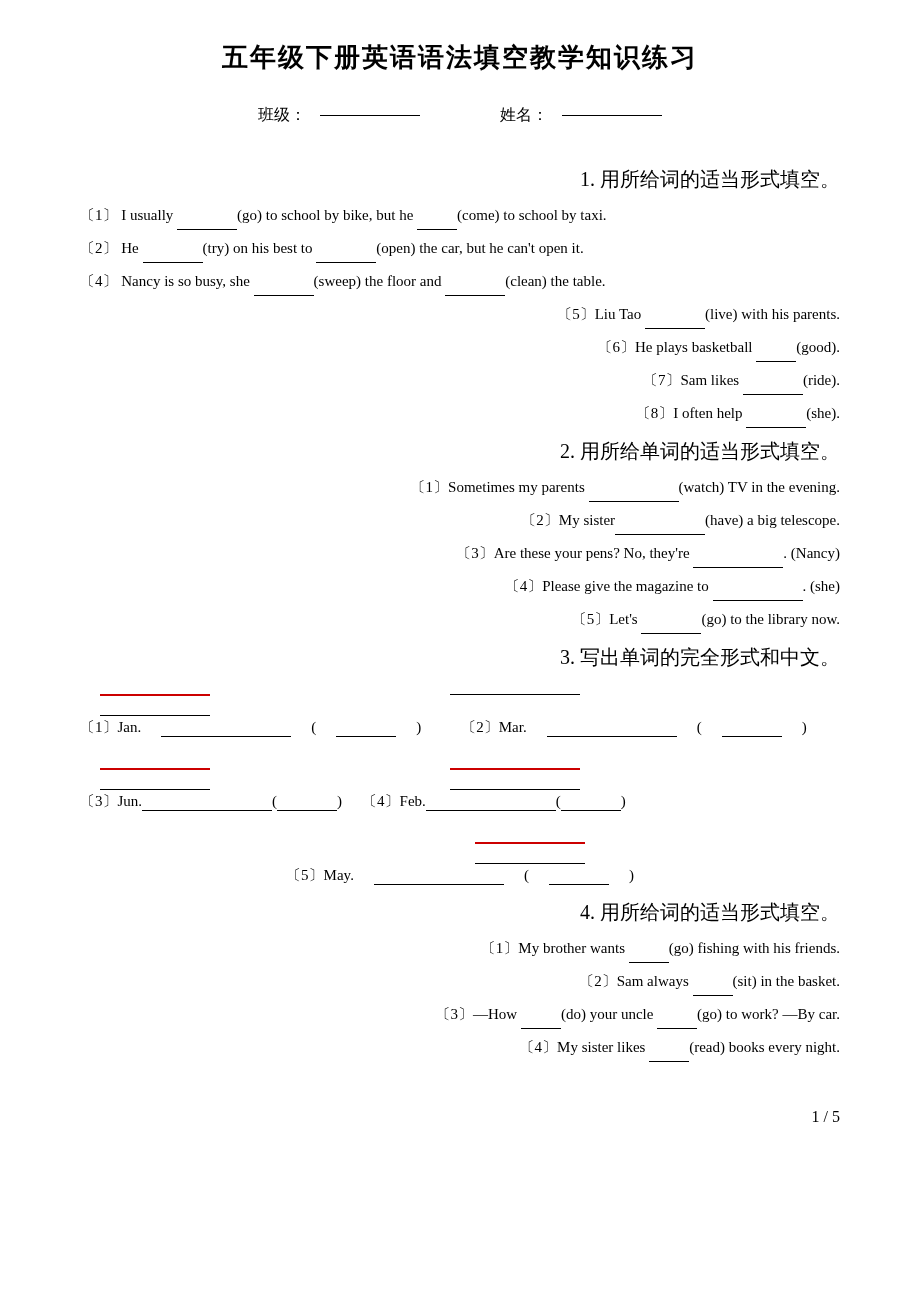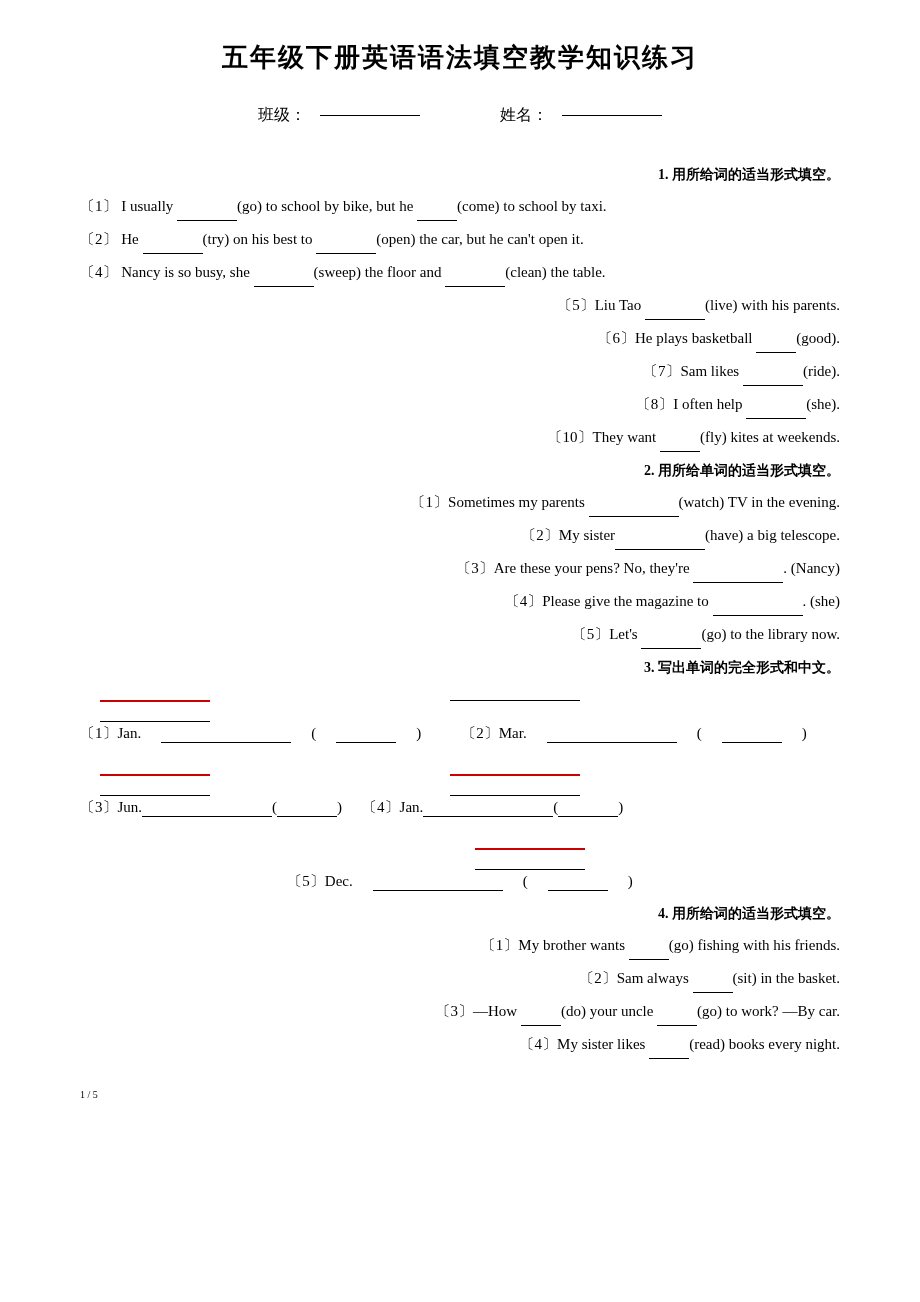--- a/index.html
+++ b/index.html
@@ -38,22 +38,22 @@
     .student-info .underline {
       display: inline-block;
       width: 100px;
       border-bottom: 1.5px solid #000;
     }
     .section {
       margin-bottom: 10px;
     }
     .section-title {
       text-align: right;
-      font-weight: bold;
-      font-size: 14px;
+      font-weight: normal;
+      font-size: 20px;
       margin-bottom: 6px;
     }
     .exercise-line {
       line-height: 2.0;
       margin-bottom: 2px;
       font-size: 15px;
     }
     .exercise-line.center {
       text-align: center;
     }
@@ -84,23 +84,23 @@
       width: 130px;
       vertical-align: bottom;
     }
     .section3-paren-blank {
       display: inline-block;
       border-bottom: 1.5px solid #000;
       width: 60px;
       vertical-align: bottom;
     }
     .page-footer {
-      text-align: left;
-      margin-top: 30px;
-      font-size: 10px;
+      text-align: right;
+      margin-top: 46px;
+      font-size: 16px;
     }
     .section4 {
       margin-top: 8px;
     }
   </style>
 </head>
 <body>
 
 <div class="page-title">五年级下册英语语法填空教学知识练习</div>
 
@@ -144,23 +144,20 @@
 
   <div class="exercise-line right">
     〔7〕Sam likes <span class="blank">&nbsp;&nbsp;&nbsp;&nbsp;&nbsp;&nbsp;&nbsp;&nbsp;</span>(ride).
   </div>
 
   <div class="exercise-line right">
     〔8〕I often help <span class="blank">&nbsp;&nbsp;&nbsp;&nbsp;&nbsp;&nbsp;&nbsp;&nbsp;</span>(she).
   </div>
 
 
-  <div class="exercise-line right">
-    〔10〕They want <span class="blank-short">&nbsp;&nbsp;&nbsp;&nbsp;&nbsp;&nbsp;</span>(fly) kites at weekends.
-  </div>
 </div>
 
 <div class="section">
   <div class="section-title">2. 用所给单词的适当形式填空。</div>
 
   <div class="exercise-line right">
     〔1〕Sometimes my parents <span class="blank-long">&nbsp;&nbsp;&nbsp;&nbsp;&nbsp;&nbsp;&nbsp;&nbsp;&nbsp;&nbsp;</span>(watch) TV in the evening.
   </div>
   <div class="exercise-line right">
     〔2〕My sister<span class="blank-long">&nbsp;&nbsp;&nbsp;&nbsp;&nbsp;&nbsp;&nbsp;&nbsp;&nbsp;&nbsp;&nbsp;</span>(have) a big telescope.
@@ -206,34 +203,34 @@
     <div style="display:flex; flex-direction:column; gap:2px; margin-left: 200px;">
       <span style="display:block; width:130px; border-bottom:2px solid #cc0000;">&nbsp;</span>
       <span style="display:block; width:130px; border-bottom:1.5px solid #000;">&nbsp;</span>
     </div>
   </div>
 
   <div style="display:flex; align-items:center; margin-bottom:14px; font-size:15px;">
     <span>〔3〕Jun.</span>
     <span class="section3-long-blank">&nbsp;</span>
     (<span class="section3-paren-blank">&nbsp;</span>)
-    <span style="margin-left:20px;">〔4〕Jan.</span>
+    <span style="margin-left:20px;">〔4〕Feb.</span>
     <span class="section3-long-blank">&nbsp;</span>
     (<span class="section3-paren-blank">&nbsp;</span>)
   </div>
 
   <div style="display:flex; justify-content:center; margin-bottom:2px;">
     <div style="display:flex; flex-direction:column; gap:2px; align-items:flex-start; margin-left:140px;">
       <span style="display:block; width:110px; border-bottom:2px solid #cc0000;">&nbsp;</span>
       <span style="display:block; width:110px; border-bottom:1.5px solid #000;">&nbsp;</span>
     </div>
   </div>
 
   <div style="display:flex; align-items:center; gap:20px; margin-bottom:14px; font-size:15px; justify-content:center;">
-    <span>〔5〕Dec.</span>
+    <span>〔5〕May.</span>
     <span class="section3-long-blank">&nbsp;</span>
     (<span class="section3-paren-blank">&nbsp;</span>)
   </div>
 </div>
 
 <div class="section section4">
   <div class="section-title">4. 用所给词的适当形式填空。</div>
 
   <div class="exercise-line right">
     〔1〕My brother wants <span class="blank-short">&nbsp;&nbsp;&nbsp;&nbsp;&nbsp;&nbsp;</span>(go) fishing with his friends.

